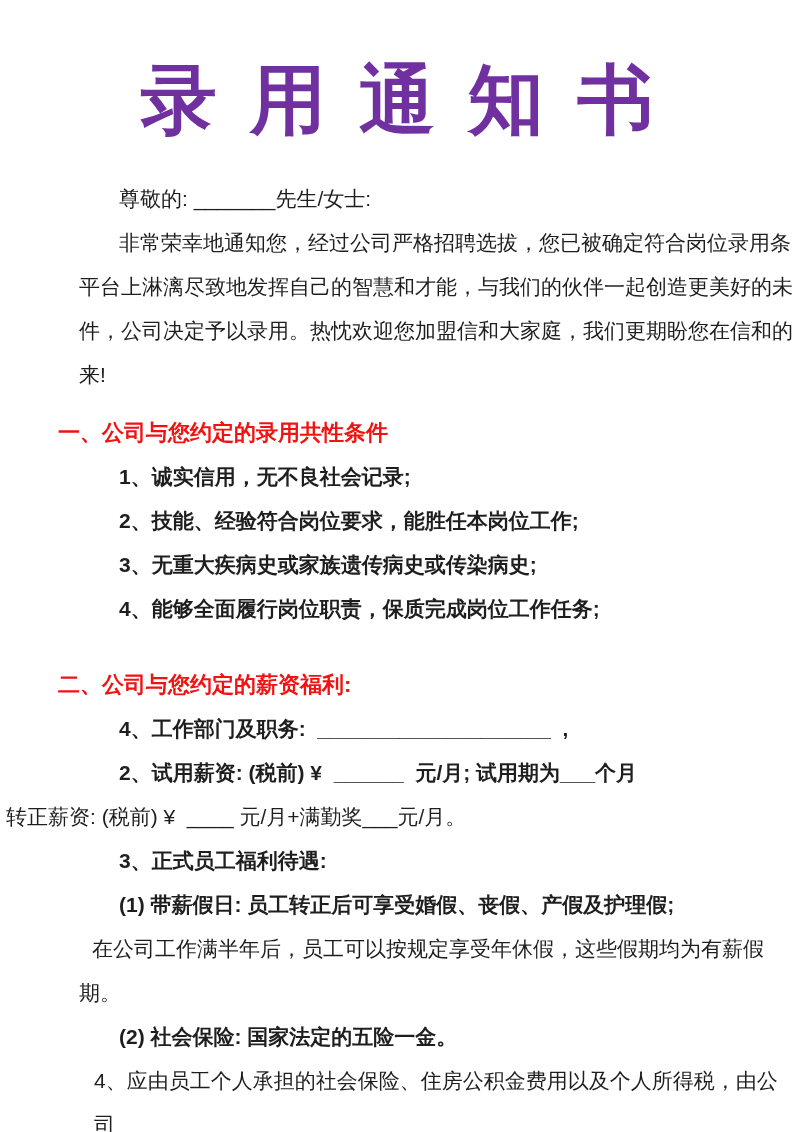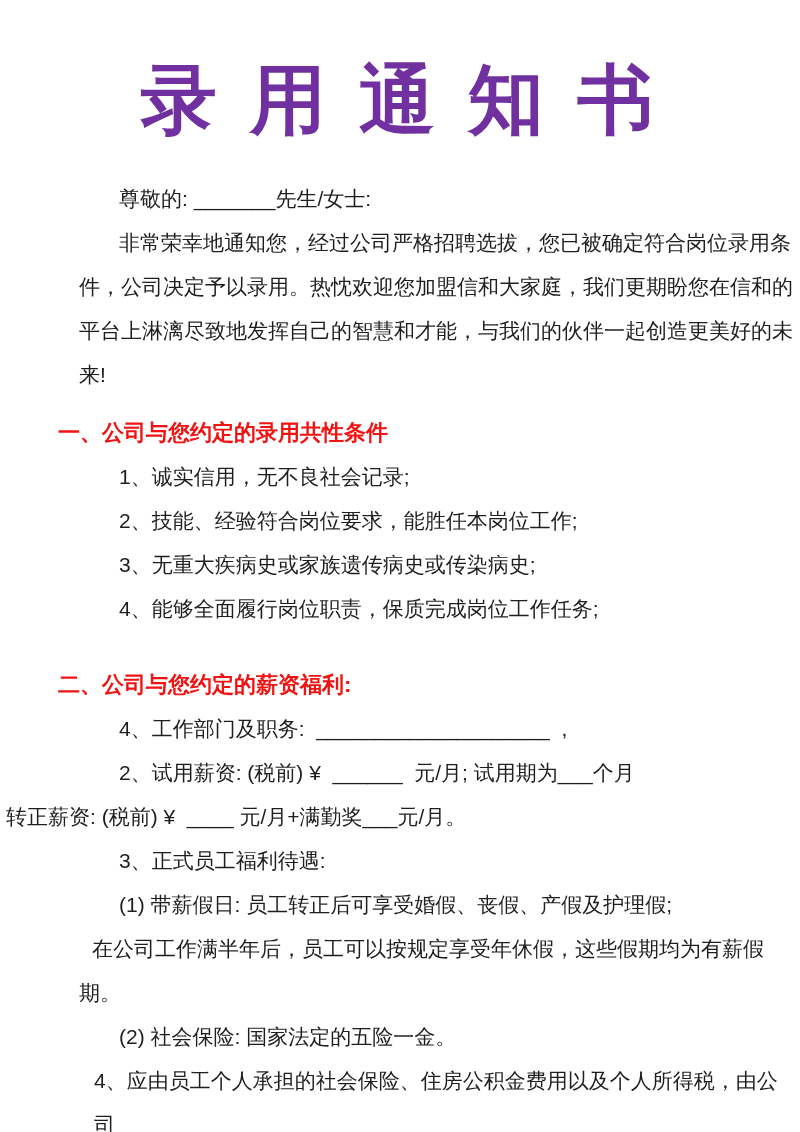--- a/index.html
+++ b/index.html
@@ -30,21 +30,21 @@
   .lines {
     margin-top: 7px;
   }
   .line {
     font-size: 21px;
     line-height: 44px;
     color: var(--body-color, #1e1e1e);
     white-space: pre-wrap;
   }
   .line.first  { padding-left: 113px; }
-  .line.item   { padding-left: 113px; }
+  .line.item   { padding-left: 113px; font-weight: bold; }
   .line.flush  { padding-left: 73px;  }
   .line.sub    { }
   .line.mid    { padding-left: 86px; }
   .line.item4  { padding-left: 88px;  }
   .line.heading {
     padding-left: 52px;
     font-weight: bold;
     font-size: 22px;
     color: var(--heading-color, #f11212);
   }
@@ -52,22 +52,22 @@
   .line.heading.h2 { margin-top: 32px; }
 </style>
 </head>
 <body>
 
 <div class="page">
   <div class="doc-title">录 用 通 知 书</div>
   <div class="lines">
       <div class="line first">尊敬的: _______先生/女士:</div>
       <div class="line first">非常荣幸地通知您，经过公司严格招聘选拔，您已被确定符合岗位录用条</div>
+      <div class="line flush">平台上淋漓尽致地发挥自己的智慧和才能，与我们的伙伴一起创造更美好的未</div>
       <div class="line flush">件，公司决定予以录用。热忱欢迎您加盟信和大家庭，我们更期盼您在信和的</div>
-      <div class="line flush">平台上淋漓尽致地发挥自己的智慧和才能，与我们的伙伴一起创造更美好的未</div>
       <div class="line flush">来!</div>
       <div class="line heading h1">一、公司与您约定的录用共性条件</div>
       <div class="line item">1、诚实信用，无不良社会记录;</div>
       <div class="line item">2、技能、经验符合岗位要求，能胜任本岗位工作;</div>
       <div class="line item">3、无重大疾病史或家族遗传病史或传染病史;</div>
       <div class="line item">4、能够全面履行岗位职责，保质完成岗位工作任务;</div>
       <div class="line heading h2">二、公司与您约定的薪资福利:</div>
       <div class="line item">4、工作部门及职务:  ____________________  ,</div>
       <div class="line item">2、试用薪资: (税前) ¥  ______  元/月; 试用期为___个月</div>
       <div class="line sub">转正薪资: (税前) ¥  ____ 元/月+满勤奖___元/月。</div>

